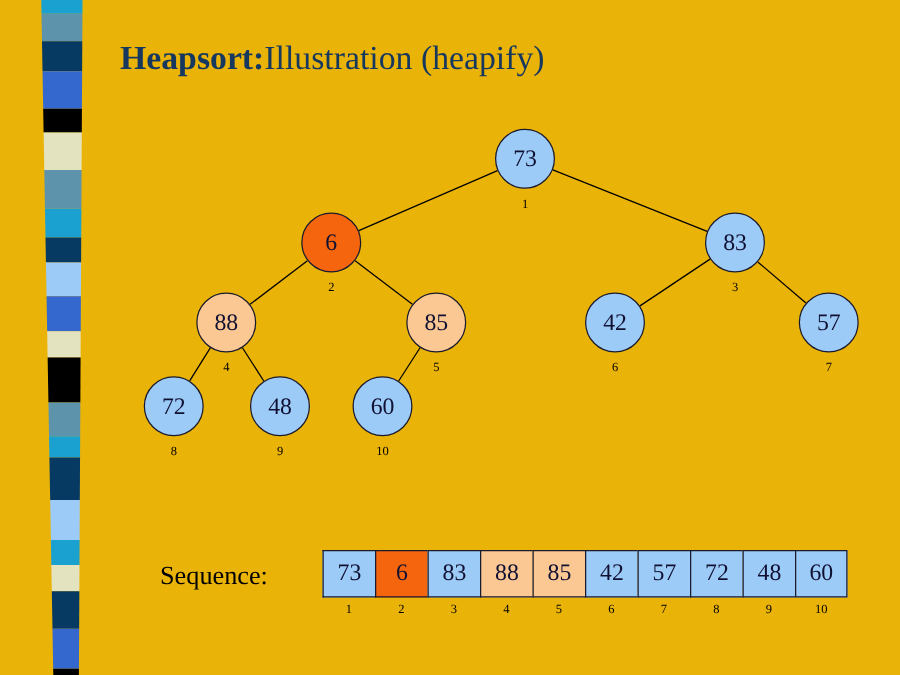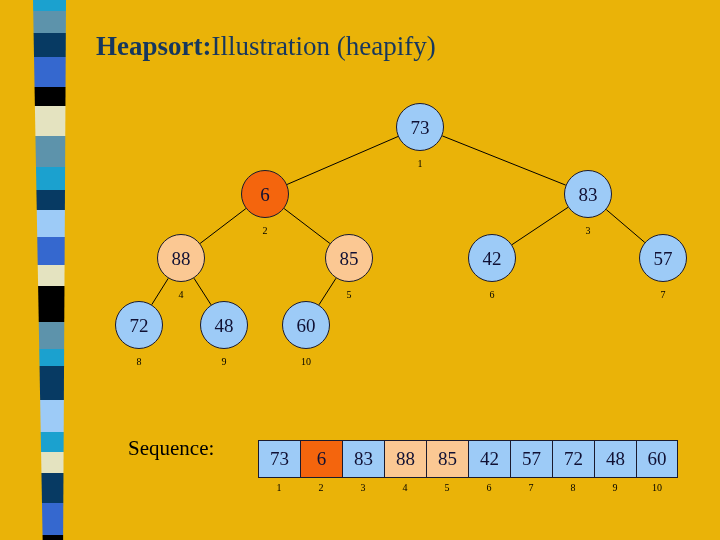--- a/index.html
+++ b/index.html
@@ -77,21 +77,21 @@
     font-size: 10px;
     color: #000000;
     text-align: center;
     width: 30px;
   }
 
   
   #sequence-label {
     position: absolute;
     left: 128px;
-    top: 436px;
+    top: 448px;
     font-family: "Liberation Serif", serif;
     font-size: 21px;
     color: #000000;
     white-space: nowrap;
   }
   #sequence-table {
     position: absolute;
     left: 258px;
     top: 440px;
     height: 38px;

